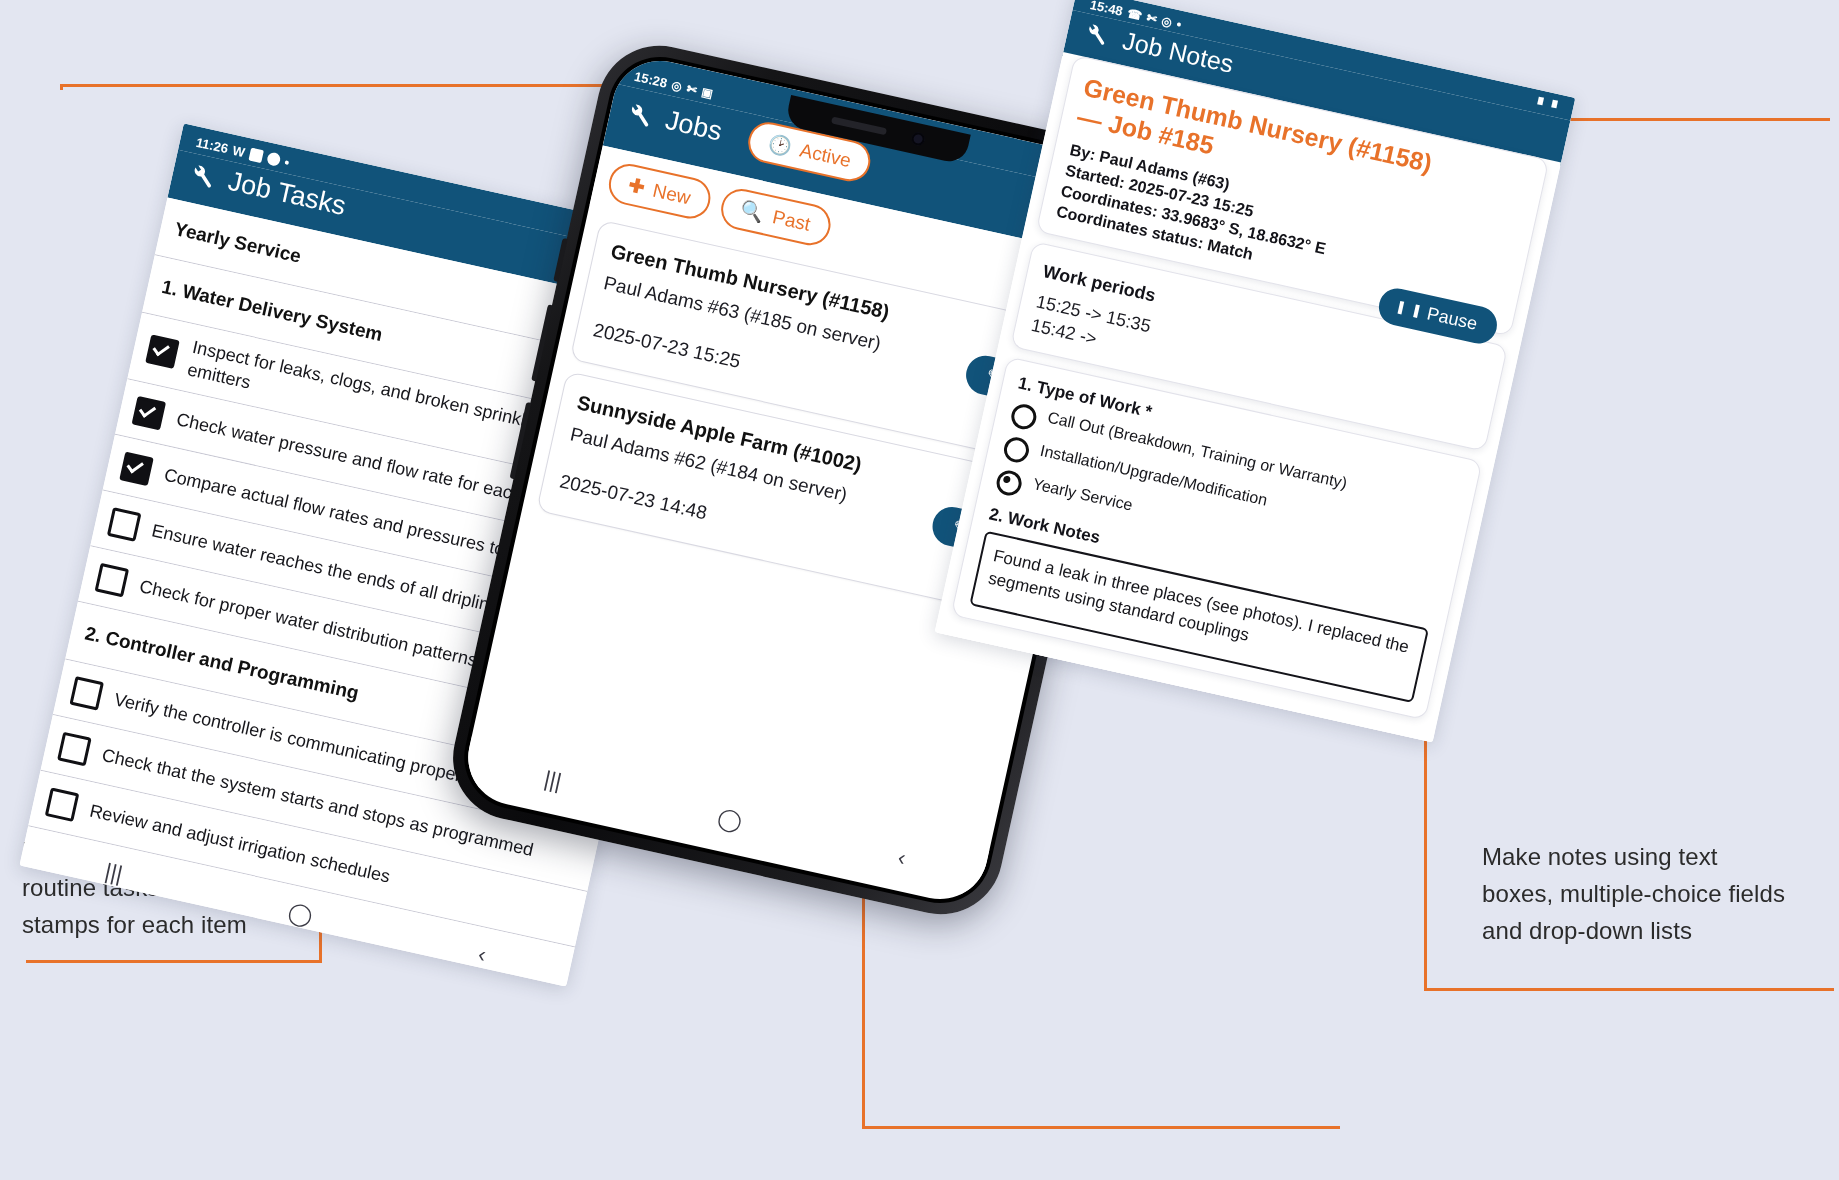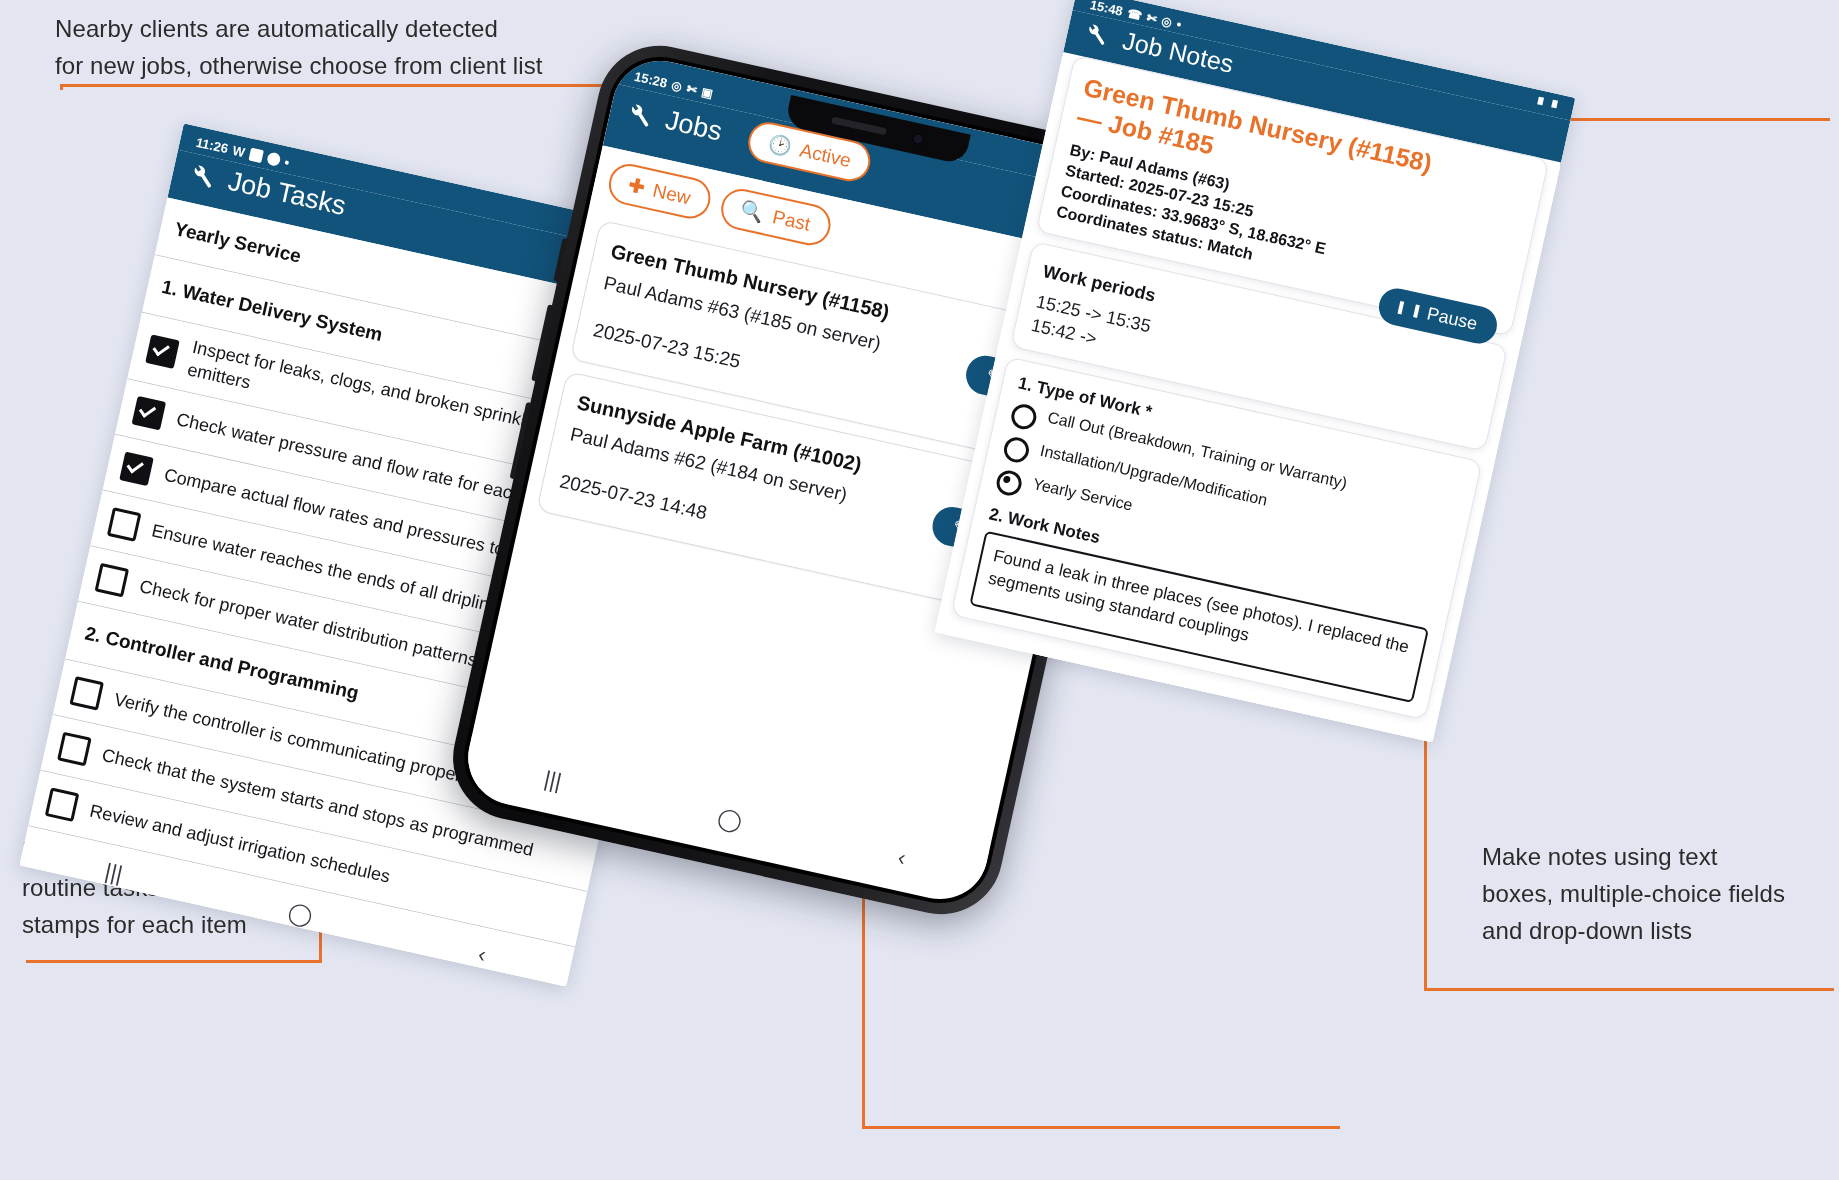--- a/index.html
+++ b/index.html
@@ -170,22 +170,20 @@
   .textbox{
     border:2px solid #14141a;border-radius:6px;padding:10px 11px;
     font-size:17px;color:#16161b;line-height:1.35;margin-top:6px;min-height:52px;
   }
 </style>
 </head>
 <body>
 
 <div class="stage">
 
-  <div class="callout" style="left:55px;top:10px;width:560px;">Nearby clients are automatically detected
-for new jobs, otherwise choose from client list</div>
   <div class="line h" style="left:60px;top:84px;width:647px;"></div>
   <div class="line v" style="left:60px;top:84px;height:6px;"></div>
   <div class="line v" style="left:704px;top:84px;height:146px;"></div>
   <div class="dot" style="left:694px;top:222px;"></div>
 
   <div class="line h" style="left:1438px;top:118px;width:392px;"></div>
   <div class="line v" style="left:1438px;top:118px;height:124px;"></div>
   <div class="dot" style="left:1428px;top:232px;"></div>
 
   <div class="callout" style="left:22px;top:832px;width:300px;">Mark checklists for

